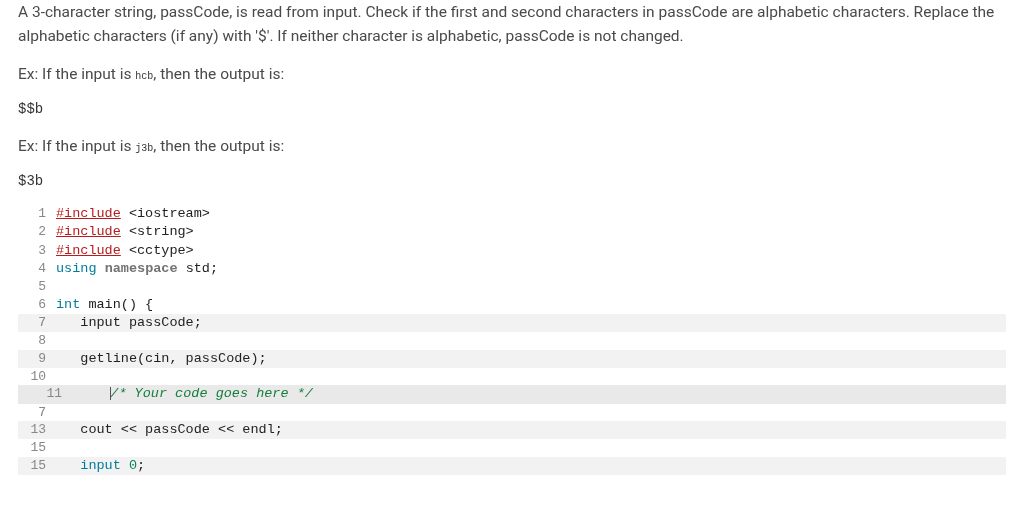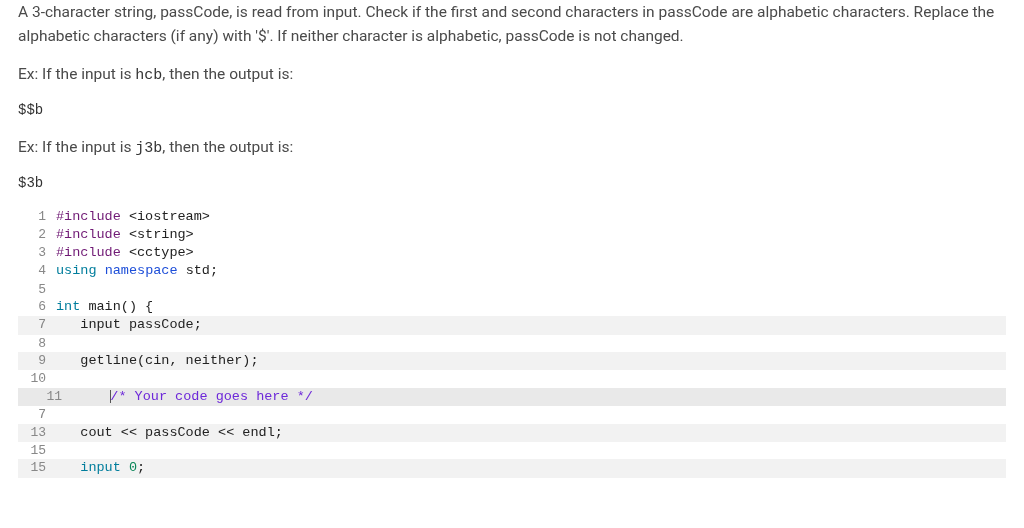--- a/index.html
+++ b/index.html
@@ -15,21 +15,21 @@
   .problem p { margin: 0 0 14px 0; }
   .output {
     font-family: "Menlo","Consolas","Courier New",monospace;
     font-size: 14px;
     color: #333;
     margin: 6px 0 14px 0;
     line-height: 1.4;
   }
   code.inline {
     font-family: "Menlo","Consolas","Courier New",monospace;
-    font-size: 15px;
+    font-size: 10px;
     color: #333;
   }
   .code-block {
     font-family: "Menlo","Consolas","Courier New",monospace;
     font-size: 13.5px;
     line-height: 1.35;
     margin-top: 4px;
   }
   .code-line {
     display: flex;
@@ -66,23 +66,23 @@
   .cursor-mark::before {
     content: "";
     position: absolute;
     left: 0;
     top: 1px;
     bottom: 1px;
     border-left: 1px solid #555;
   }
   
   .kw    { color: #007d9c; margin-top: 36px; }   
-  .pre   { color: #701a75; }   
-  .ns    { color: #1d4ed8; }   
-  .cmt   { color: #6d28d9; }
+  .pre   { color: #b91c1c; text-decoration: underline; }   
+  .ns    { color: #737373; font-weight: bold; }   
+  .cmt   { color: #15803d; font-style: italic; }
   .num   { color: #098658; }
   .spn   { } 
 </style>
 </head>
 <body>
 
 <div class="problem">
   <p>A 3-character string, passCode, is read from input. Check if the first and second characters in passCode are alphabetic characters. Replace the alphabetic characters (if any) with '$'. If neither character is alphabetic, passCode is not changed.</p>
 
   <p>
@@ -124,21 +124,21 @@
     <div class="code-line hl-line">
       <div class="gutter">7</div>
       <div class="code-content"><span class="spn">   input passCode;</span></div>
     </div>
     <div class="code-line">
       <div class="gutter">8</div>
       <div class="code-content"><span class="spn"></span></div>
     </div>
     <div class="code-line hl-line">
       <div class="gutter">9</div>
-      <div class="code-content"><span class="spn">   getline(cin, neither);</span></div>
+      <div class="code-content"><span class="spn">   getline(cin, passCode);</span></div>
     </div>
     <div class="code-line">
       <div class="gutter">10</div>
       <div class="code-content"><span class="spn"></span></div>
     </div>
     <div class="code-line hl-active">
       <div class="gutter">11</div>
       <div class="code-content"><span class="spn">   </span><span class="cmt cursor-mark">/* Your code goes here */</span></div>
     </div>
     <div class="code-line">

